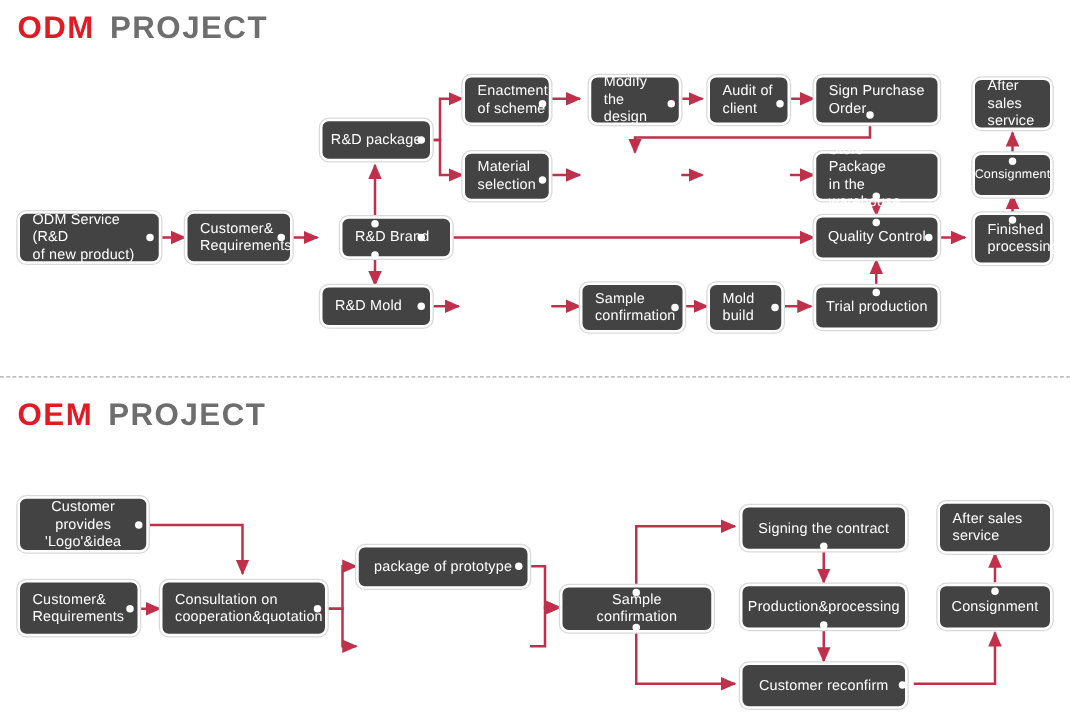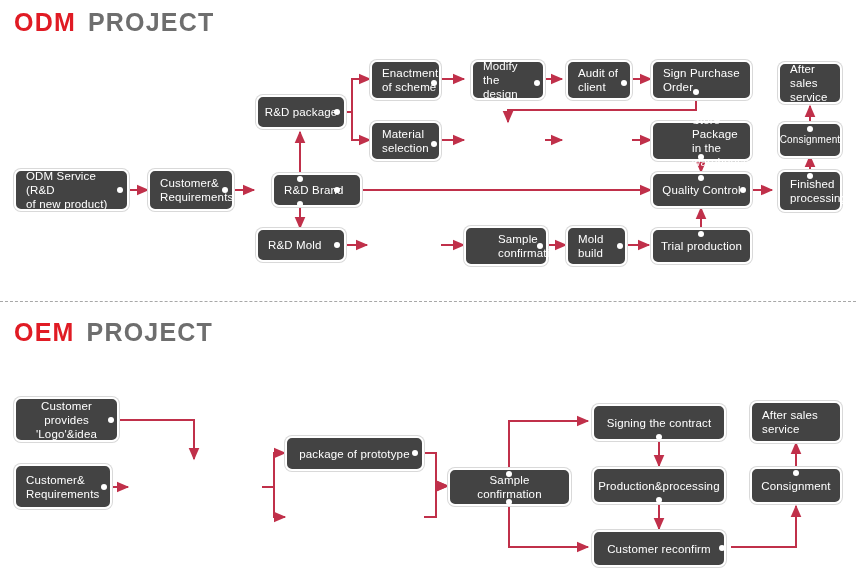--- a/index.html
+++ b/index.html
@@ -199,29 +199,29 @@
     <span style="white-space:pre-line;">Material
 selection</span>
   </div>
   <div class="dot" style="left:431px; top:141px;"></div>
 
   <div class="dot" style="left:534px; top:141px;"></div>
 
   <div class="dot" style="left:612px; top:138px;"></div>
 
   <div class="node" style="left:651px; top:121px; width:101px; height:40px;">
-    <span style="white-space:pre-line;margin-left:29px;">Store Package
+    <span style="white-space:pre-line;">Store Package
 in the warehouse</span>
   </div>
   <div class="dot" style="left:698px; top:154px;"></div>
 
   <div class="dot" style="left:431px; top:243px;"></div>
 
   <div class="node" style="left:464px; top:226px; width:84px; height:40px;">
-    <span style="white-space:pre-line;margin-left:22px;">Sample
+    <span style="white-space:pre-line;">Sample
 confirmation</span>
   </div>
   <div class="dot" style="left:537px; top:243px;"></div>
 
   <div class="node" style="left:566px; top:226px; width:61px; height:40px;">
     <span style="white-space:pre-line;">Mold
 build</span>
   </div>
   <div class="dot" style="left:617px; top:243px;"></div>
 
@@ -257,20 +257,24 @@
 'Logo'&amp;idea</span>
   </div>
   <div class="dot" style="left:108px; top:417px;"></div>
 
   <div class="node" style="left:14px; top:464px; width:98px; height:45px;">
     <span style="white-space:pre-line;">Customer&amp;
 Requirements</span>
   </div>
   <div class="dot" style="left:101px; top:484px;"></div>
 
+  <div class="node" style="left:128px; top:464px; width:134px; height:45px;">
+    <span style="white-space:pre-line;">Consultation on
+cooperation&amp;quotation</span>
+  </div>
   <div class="dot" style="left:251px; top:484px;"></div>
 
   <div class="node center" style="left:285px; top:436px; width:139px; height:35px;">
     <span>package of prototype</span>
   </div>
   <div class="dot" style="left:412px; top:450px;"></div>
 
   <div class="dot" style="left:412px; top:514px;"></div>
 
   <div class="node center" style="left:448px; top:468px; width:123px; height:38px;">

